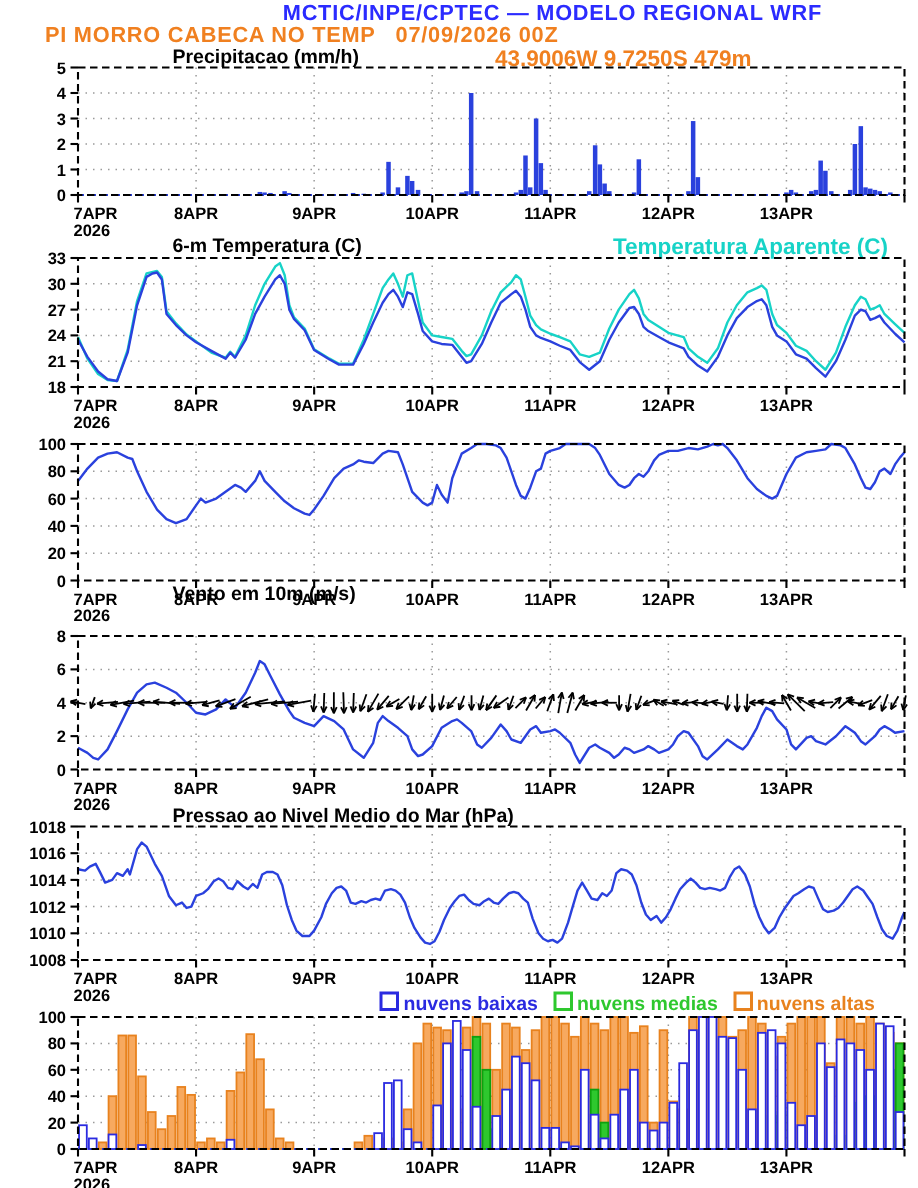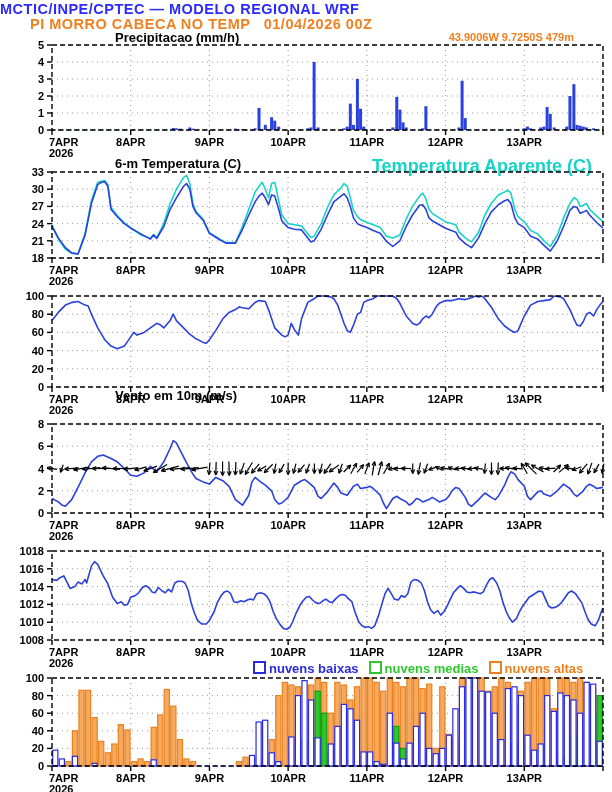--- a/index.html
+++ b/index.html
@@ -1,40 +1,41 @@
 <!DOCTYPE html>
 <html><head>
 <meta charset="utf-8">
 <style>
   html,body{margin:0;padding:0;background:#fff;}
   #page{position:relative;width:612px;height:792px;background:#fff;
         font-family:"Liberation Sans",sans-serif;font-weight:bold;overflow:hidden;}
-  .hdr1{position:absolute;top:1px;left:0;width:548px;text-align:left;
+  .hdr1{position:absolute;top:1px;left:0;width:548px;text-align:right;
         font-size:14.5px;letter-spacing:.5px;}
   .hdr2{position:absolute;top:16px;left:30px;font-size:14.5px;letter-spacing:.5px;white-space:pre;}
-  .coords{position:absolute;top:31px;left:330px;width:244px;text-align:right;font-size:11px;}
+  .coords{position:absolute;top:31px;left:330px;width:244px;font-size:15px;}
   .ptitle{position:absolute;font-size:13px;color:#000;white-space:pre;padding-left:47px;}
-  .rlabel{position:absolute;font-size:18px;text-align:right;white-space:pre;}
+  .rlabel{position:absolute;font-size:15px;text-align:right;white-space:pre;}
   .legend{position:absolute;font-size:13px;white-space:nowrap;}
   .legend .sq{display:inline-block;width:9px;height:9px;border:2px solid;vertical-align:-1px;
               margin:0 3px 0 10px;background:#fff;}
   svg{position:absolute;left:0;top:0;}
 </style>
 </head>
 <body>
 
 <div id="page">
   <div class="hdr1" style="color: rgb(43, 43, 255);">MCTIC/INPE/CPTEC — MODELO REGIONAL WRF</div>
-  <div class="hdr2" style="color: rgb(240, 128, 32);">PI MORRO CABECA NO TEMP   01/04/2026 00Z</div>
+  <div class="hdr2" style="color: rgb(240, 128, 32);">PI MORRO CABECA NO TEMP   07/09/2026 00Z</div>
   <div class="coords" style="color: rgb(240, 128, 32);">43.9006W 9.7250S 479m</div>
 
   <div class="ptitle" style="top:30px;left:68px">Precipitacao (mm/h)</div>
   <div class="ptitle" style="top:156px;left:68px">6-m Temperatura (C)</div>
   <div class="rlabel" style="top: 156px; left: 330px; width: 262px; color: rgb(23, 211, 199);">Temperatura Aparente (C)</div>
   <div class="ptitle" style="top:388px;left:68px">Vento em 10m (m/s)</div>
+  <div class="ptitle" style="top:536px;left:68px">Pressao ao Nivel Medio do Mar (hPa)</div>
 
   <div class="legend" style="top:661px;left:243px">
     <span class="sq" id="sq-low" style="border-color: rgb(42, 42, 224);"></span><span id="lg-low" style="color: rgb(42, 42, 224);">nuvens baixas</span><span class="sq" id="sq-mid" style="border-color: rgb(46, 200, 46);"></span><span id="lg-mid" style="color: rgb(46, 200, 46);">nuvens medias</span><span class="sq" id="sq-high" style="border-color: rgb(232, 130, 30);"></span><span id="lg-high" style="color: rgb(232, 130, 30);">nuvens altas</span>
   </div>
 
   <svg id="chart" width="612" height="792">
       <line x1="52" y1="113" x2="603" y2="113" stroke="#9a9a9a" stroke-width="1" stroke-dasharray="1,4"></line>
       <line x1="52" y1="96" x2="603" y2="96" stroke="#9a9a9a" stroke-width="1" stroke-dasharray="1,4"></line>
       <line x1="52" y1="79" x2="603" y2="79" stroke="#9a9a9a" stroke-width="1" stroke-dasharray="1,4"></line>
       <line x1="52" y1="62" x2="603" y2="62" stroke="#9a9a9a" stroke-width="1" stroke-dasharray="1,4"></line>

